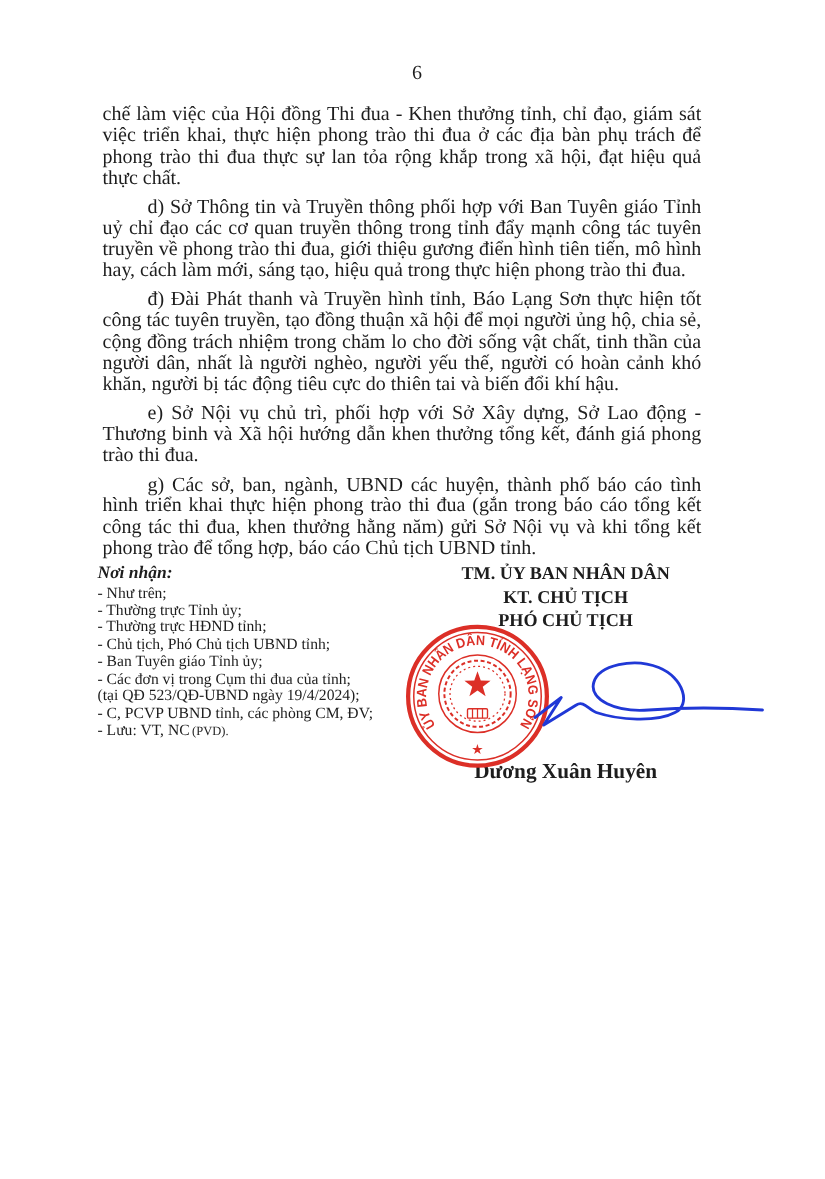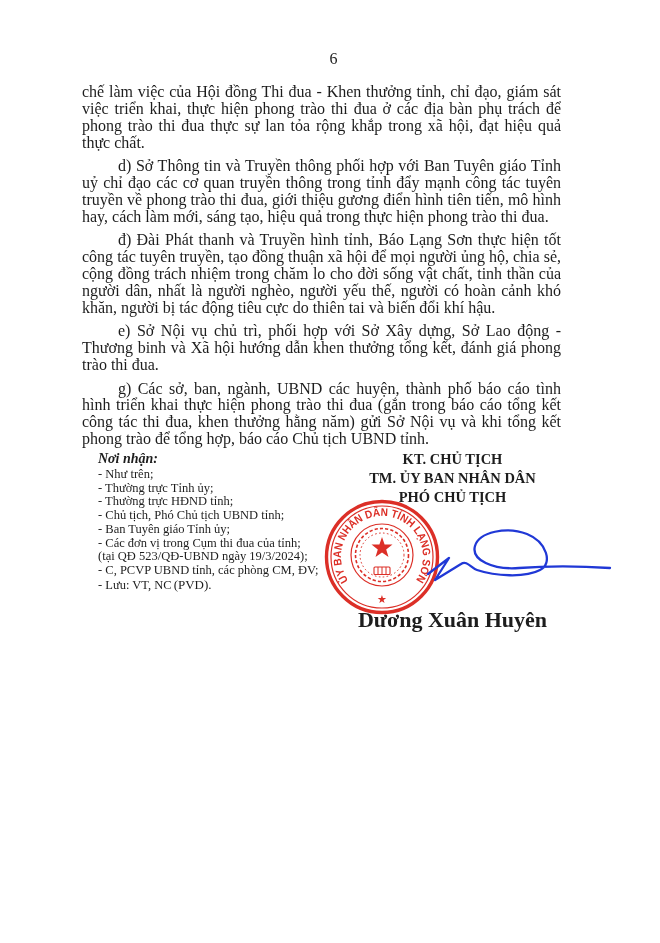--- a/index.html
+++ b/index.html
@@ -14,36 +14,36 @@
   }
   .docbody {
     position:absolute; top:84px; left:82px; width:479px;
     font-size:16px; line-height:16.9px; text-align:justify;
   }
   .docbody p { margin:6.5px 0 0 0; }
   .docbody p:first-child { margin-top:0; }
   .docbody p.indent { text-indent:36px; }
 
   .recips {
-    position:absolute; top:450px; left:98px; width:262px;
+    position:absolute; top:450px; left:78px; width:262px;
     font-size:12.5px; line-height:13.7px;
   }
   .recips-label { font-weight:bold; font-style:italic; font-size:14px; line-height:17px; margin-bottom:1px; }
   .recip-line.cont { padding-left:8px; }
-  .pvd { font-size:13px; margin-left:2px; }
+  .pvd { font-size:10px; margin-left:2px; }
 
   .sig-block {
     position:absolute; top:450px; left:340px; width:225px;
     text-align:center;
   }
   .sig-head { font-weight:bold; font-size:14.5px; line-height:19px; white-space:nowrap; }
   .sig-area { position:relative; height:100px; }
   .seal-svg { position:absolute; left:-17px; top:-9px; z-index:1; }
   .ink-svg  { position:absolute; left:75px; top:15px; z-index:2; }
-  .signer { font-weight:bold; font-size:22px; margin-top:0; white-space:nowrap; }
+  .signer { font-weight:bold; font-size:17px; margin-top:0; white-space:nowrap; }
 </style>
 </head>
 <body>
 
 <div class="page">
 
   <div class="pagenum">6</div>
 
   <div class="docbody">
     <p>chế làm việc của Hội đồng Thi đua - Khen thưởng tỉnh, chỉ đạo, giám sát việc triển khai, thực hiện phong trào thi đua ở các địa bàn phụ trách để phong trào thi đua thực sự lan tỏa rộng khắp trong xã hội, đạt hiệu quả thực chất.</p>
@@ -54,28 +54,28 @@
   </div>
 
   <div class="recips">
     <div class="recips-label">Nơi nhận:</div>
     <div class="recip-line">- Như trên;</div>
     <div class="recip-line">- Thường trực Tỉnh ủy;</div>
     <div class="recip-line">- Thường trực HĐND tỉnh;</div>
     <div class="recip-line">- Chủ tịch, Phó Chủ tịch UBND tỉnh;</div>
     <div class="recip-line">- Ban Tuyên giáo Tỉnh ủy;</div>
     <div class="recip-line">- Các đơn vị trong Cụm thi đua của tỉnh;</div>
-    <div class="recip-line">(tại QĐ 523/QĐ-UBND ngày 19/3/2024);</div>
+    <div class="recip-line">(tại QĐ 523/QĐ-UBND ngày 19/4/2024);</div>
     <div class="recip-line">- C, PCVP UBND tỉnh, các phòng CM, ĐV;</div>
     <div class="recip-line"><span>- Lưu: VT, NC</span><span class="pvd">(PVD).</span></div>
   </div>
 
   <div class="sig-block">
+    <div class="sig-head">TM. ỦY BAN NHÂN DÂN</div>
     <div class="sig-head">KT. CHỦ TỊCH</div>
-    <div class="sig-head">TM. ỦY BAN NHÂN DÂN</div>
     <div class="sig-head">PHÓ CHỦ TỊCH</div>
 
     <div class="sig-area">
       <svg class="seal-svg" width="118" height="118" viewBox="0 0 118 118">
         <g stroke="#dc2f27" fill="none">
           <circle cx="59" cy="59" r="55.5" stroke-width="3.4"></circle>
           <circle cx="59" cy="59" r="51" stroke-width="1.2"></circle>
           <circle cx="59" cy="57" r="31" stroke-width="1.2"></circle>
           <circle cx="59" cy="57" r="26.5" stroke-width="1.6" stroke-dasharray="3.2 2.1"></circle>
           <circle cx="59" cy="57" r="22" stroke-width="1" stroke-dasharray="1.6 2.4"></circle>

